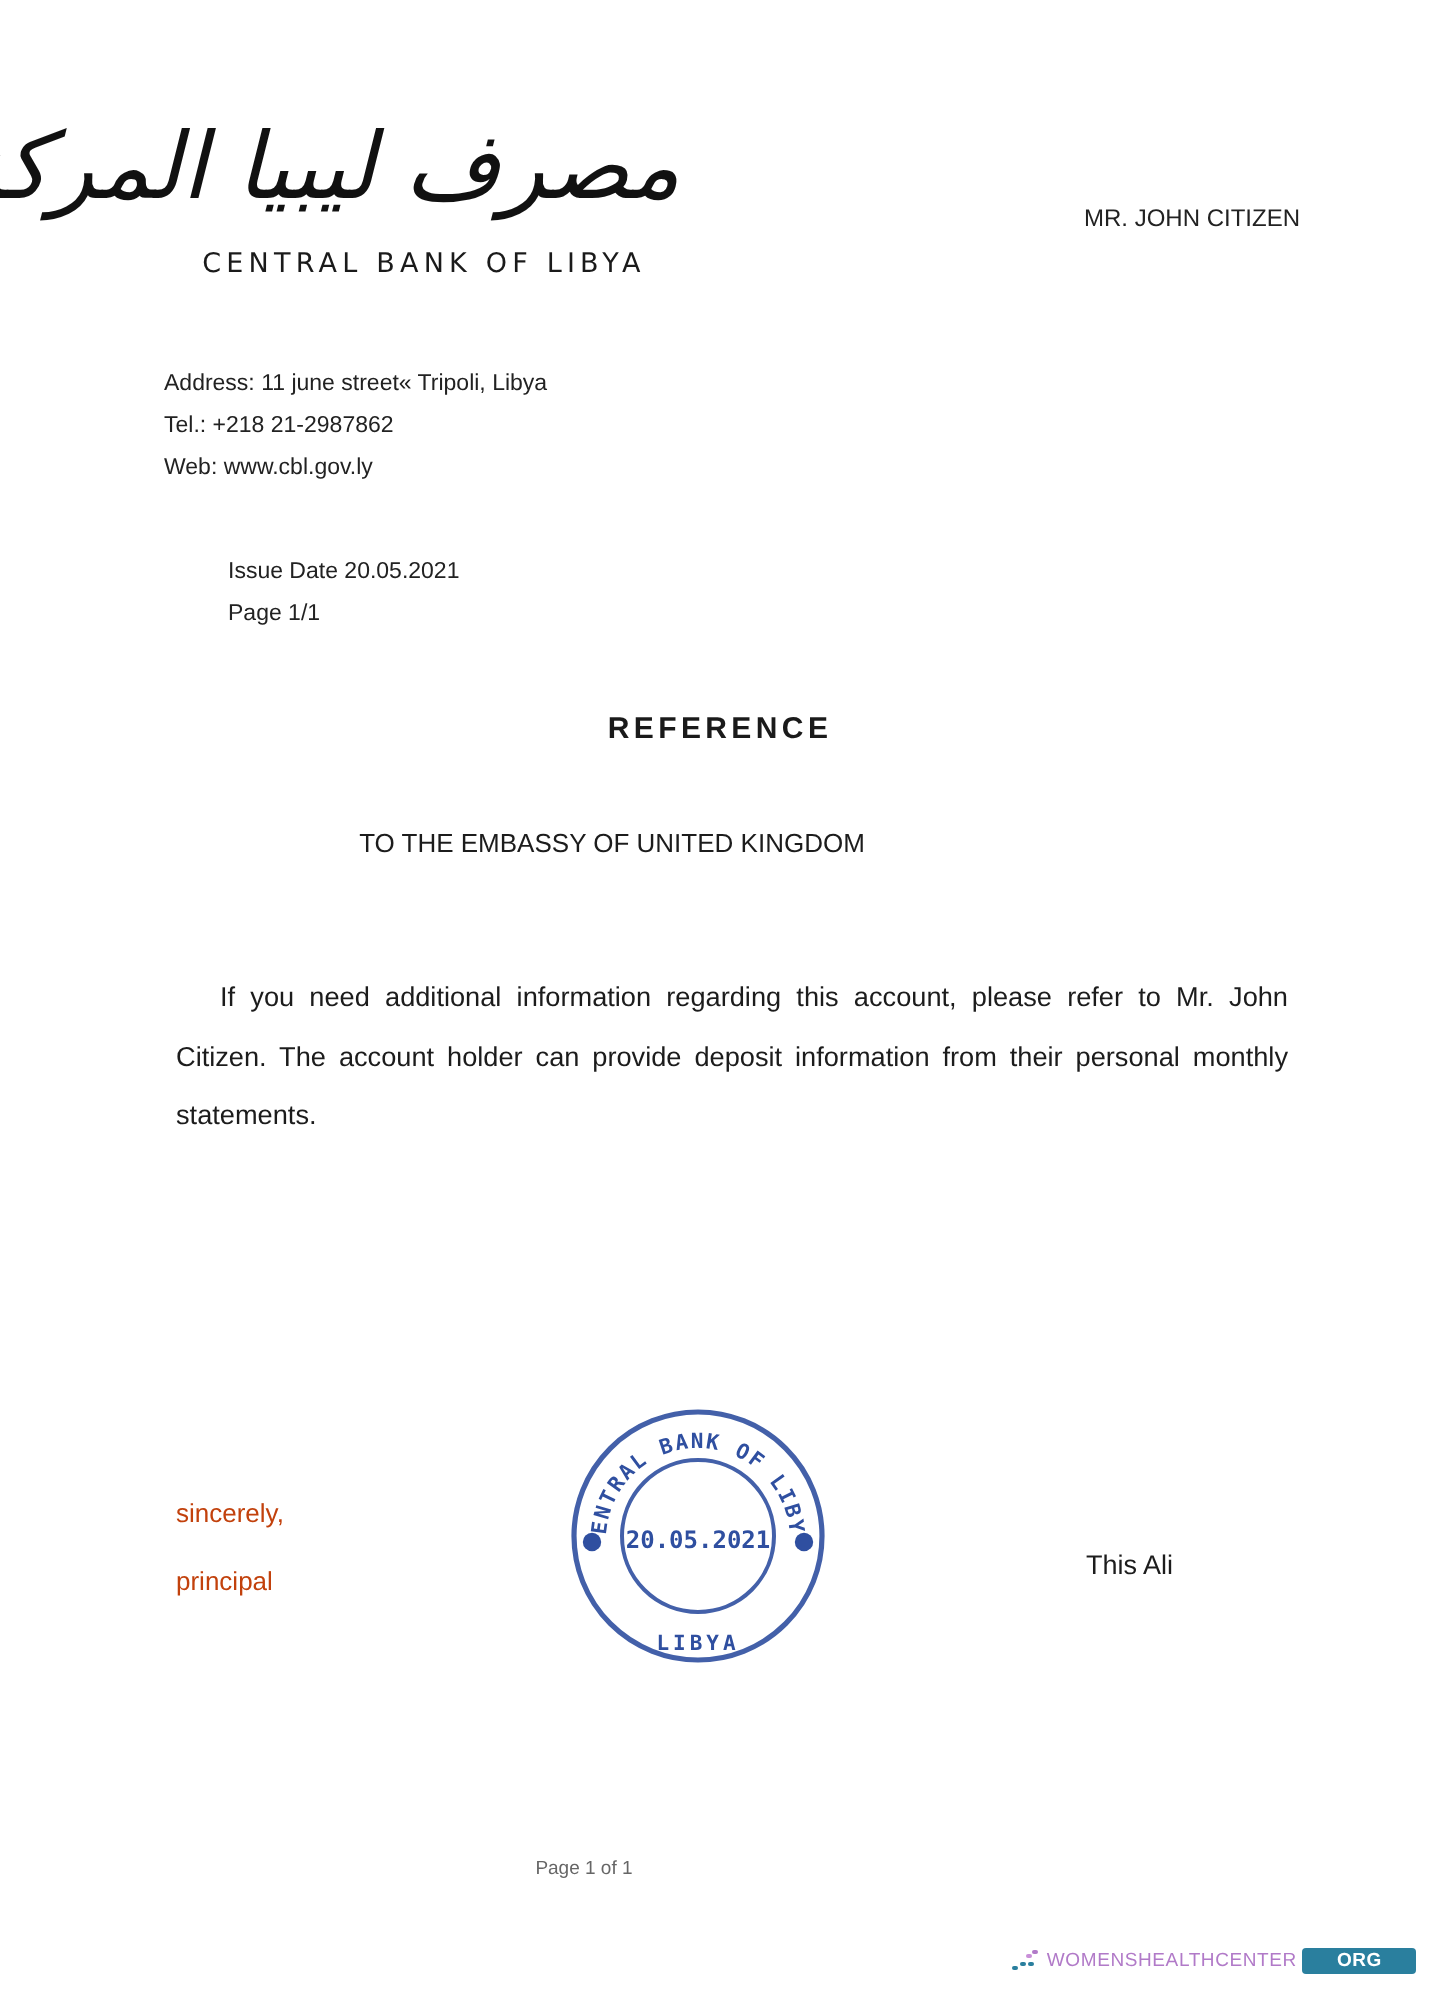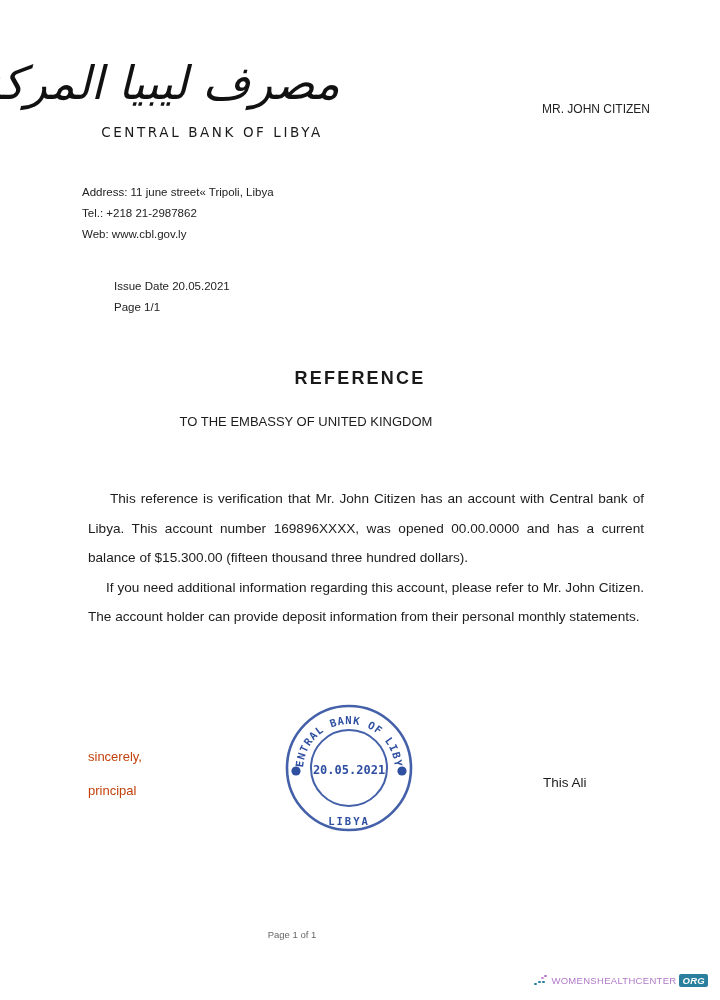--- a/index.html
+++ b/index.html
@@ -14,36 +14,36 @@
       text-align: center; color: #111; direction: rtl; white-space: nowrap;
       letter-spacing: 0px; font-style: italic;
     }
     .logo-latin {
       font-family: "DejaVu Sans", sans-serif; font-size: 13.5px; letter-spacing: 2.6px;
       color: #1a1a1a; text-align: center; margin-top: 2px; white-space: nowrap;
     }
     .recipient { right: 70px; top: 97px; text-align: right; font-size: 12px; line-height: 24px; color: #222; }
     .contact { left: 82px; top: 182px; font-size: 11.5px; line-height: 21px; color: #222; }
     .issue { left: 86px; top: 276px; font-size: 11.5px; line-height: 21px; color: #222; margin-left: 28px; }
-    .title { left: 0; width: 720px; top: 368px; text-align: center; font-weight: bold; font-size: 18px; letter-spacing: 2.2px; color: #1a1a1a; }
+    .title { left: 0; width: 720px; top: 356px; text-align: center; font-weight: bold; font-size: 15px; letter-spacing: 2.2px; color: #1a1a1a; }
     .subtitle { left: 0; width: 612px; top: 414px; text-align: center; font-size: 13px; color: #1c1c1c; }
     .body-text {
       left: 88px; width: 556px; top: 484px; font-size: 13.6px; line-height: 29.5px;
       text-align: justify; color: #1c1c1c;
     }
     .body-text p { margin: 0; text-indent: 22px; }
     .body-text p + p { text-indent: 18px; }
     .closing { left: 88px; top: 740px; font-size: 13px; line-height: 34px; color: #c2410c; }
     .signer { left: 543px; top: 775px; font-size: 13.5px; color: #1c1c1c; }
     .stamp { left: 283px; top: 702px; width: 132px; height: 132px; }
     .footer-page { left: 0; width: 584px; top: 929px; text-align: center; font-size: 9.5px; color: #666; }
     .watermark { right: 12px; top: 974px; display: flex; align-items: center; gap: 3px; font-size: 9.5px; color: #b17ac8; letter-spacing: 0.3px; justify-content: space-between; }
     .wm-dots { position: relative; width: 14px; height: 12px; }
     .wm-dots span { position: absolute; width: 2.5px; height: 2.5px; border-radius: 50%; }
-    .wm-badge { background: #2a7f9e; color: #fff; padding: 1px 3px; border-radius: 2px; font-size: 9.5px; font-weight: bold; font-style: italic; }
+    .wm-badge { background: #2a7f9e; color: #fff; padding: 1px 17px; border-radius: 2px; font-size: 9.5px; font-weight: bold; }
   </style>
 </head>
 <body>
 
 <div class="abs logo">
   <div class="logo-arabic">مصرف ليبيا المركزي</div>
   <div class="logo-latin">CENTRAL BANK OF LIBYA</div>
 </div>
 
 <div class="abs recipient">
@@ -58,21 +58,20 @@
 
 <div class="abs issue">
   <div>Issue Date 20.05.2021</div>
   <div>Page 1/1</div>
 </div>
 
 <div class="abs title">REFERENCE</div>
 <div class="abs subtitle">TO THE EMBASSY OF UNITED KINGDOM</div>
 
 <div class="abs body-text">
-  <p>This reference is verification that Mr. John Citizen has an account with Central bank of Libya. This account number 169896XXXX, was opened 00.00.0000 and has a current balance of $15.300.00 (fifteen thousand three hundred dollars).</p>
   <p>If you need additional information regarding this account, please refer to Mr. John Citizen. The account holder can provide deposit information from their personal monthly statements.</p>
 </div>
 
 <div class="abs closing">
   <div>sincerely,</div>
   <div>principal</div>
 </div>
 
 <div class="abs signer">This Ali</div>
 

